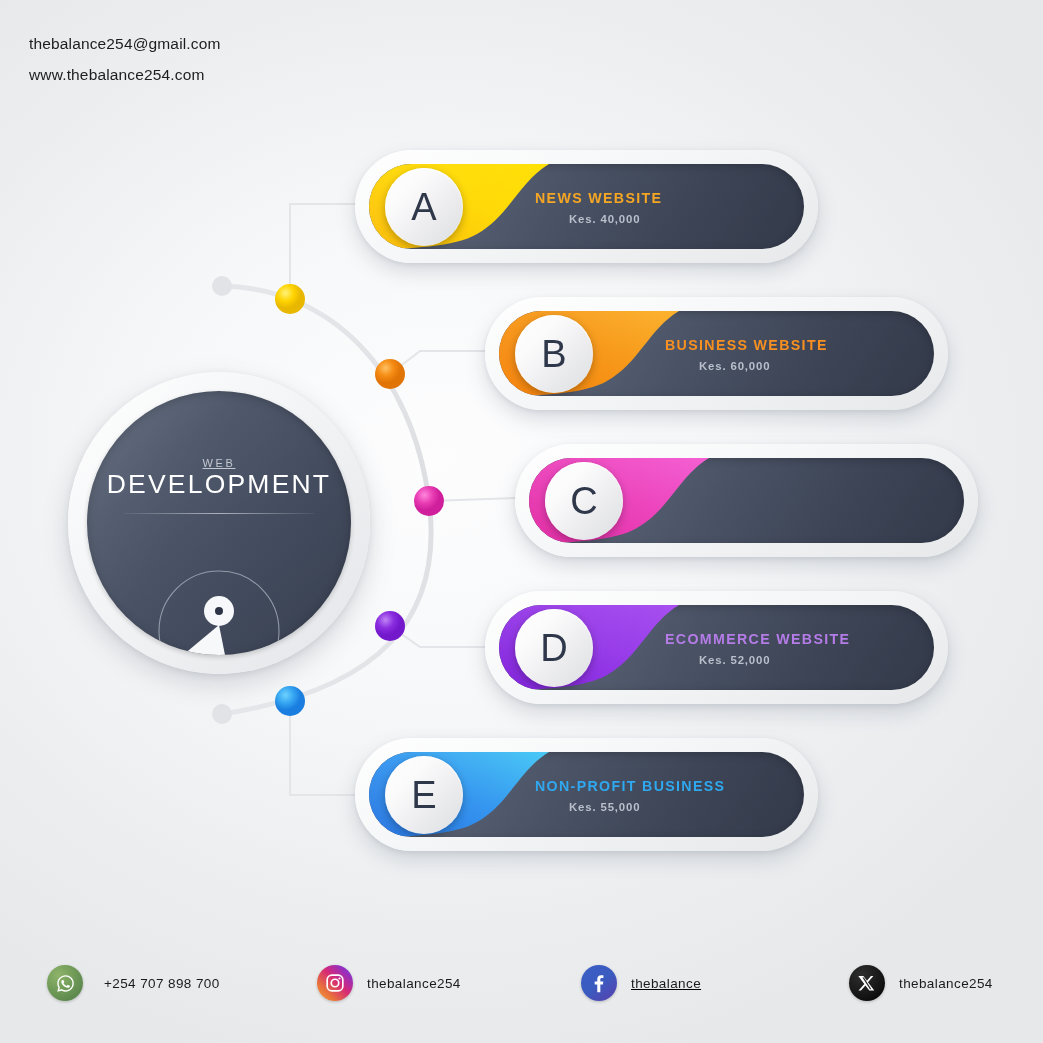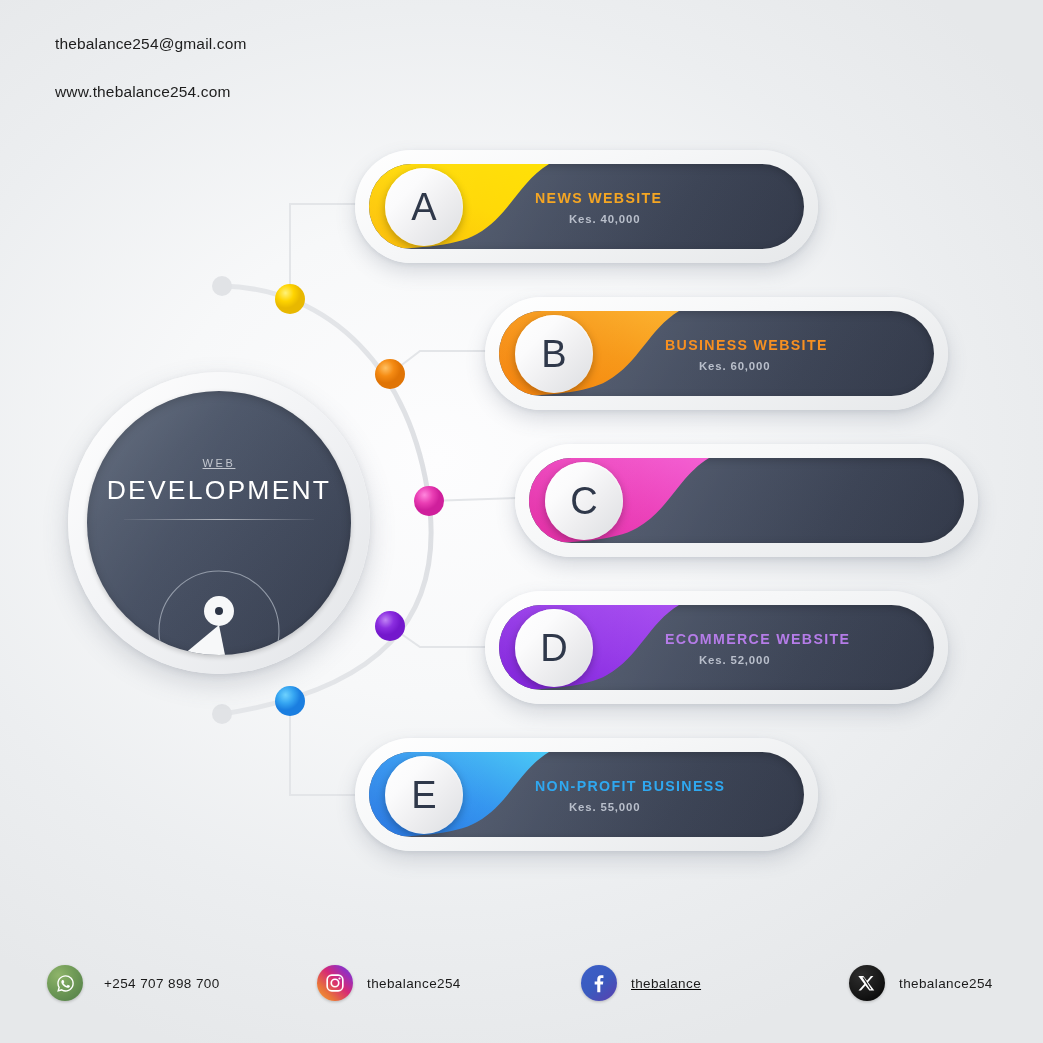--- a/index.html
+++ b/index.html
@@ -12,28 +12,28 @@
   }
   #canvas {
     position: relative;
     width: 1043px; height: 1043px;
     background:
       radial-gradient(ellipse 70% 60% at 42% 44%, #fdfdfe 0%, #f7f8f9 38%, #eceef0 72%, #e6e8ea 100%);
   }
   
   .contact {
     position: absolute;
-    left: 55px;
+    left: 29px;
     color: #1d1d1d;
     font-size: 15.5px;
     letter-spacing: 0.15px;
     white-space: nowrap;
   }
   #contact-email { top: 35px; }
-  #contact-web   { top: 66px; margin-top: 17px; }
+  #contact-web   { top: 66px; }
 
   
   #connector-layer {
     position: absolute; left: 0; top: 0;
     width: 1043px; height: 1043px;
     pointer-events: none;
   }
 
   
   #hub {
@@ -62,21 +62,20 @@
   }
   #hub-text-wrap {
     position: absolute; left: 0; right: 0; top: 66px;
     text-align: center; z-index: 2;
   }
   #hub-kicker {
     font-size: 11px; letter-spacing: 2.6px;
     color: #c3c7cf; font-weight: 400; text-decoration: underline;
   }
   #hub-title {
-    margin-top: 6px;
     font-size: 26.5px; letter-spacing: 2.2px;
     color: #ffffff; font-weight: 400;
   }
   #hub-divider {
     margin: 13px auto 0;
     width: 190px; height: 1px;
     background: linear-gradient(90deg, rgba(255,255,255,0.05), rgba(255,255,255,0.55), rgba(255,255,255,0.05));
   }
   #hub-logo { position:absolute; left:50%; top:178px; transform:translateX(-50%); z-index:2; }
 

